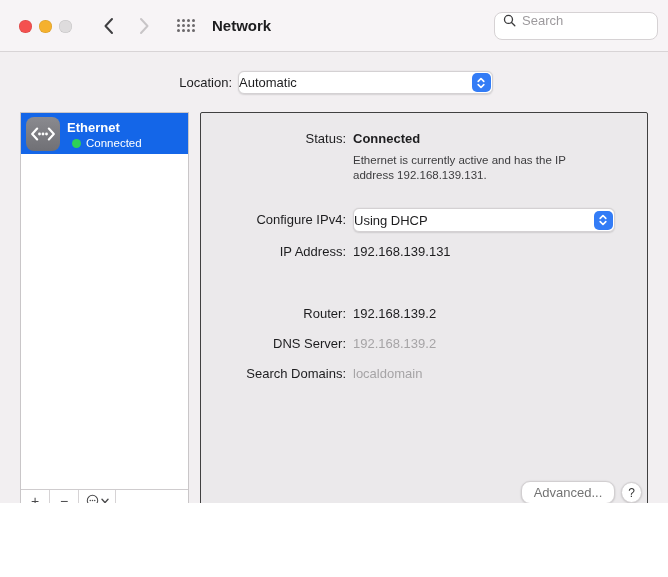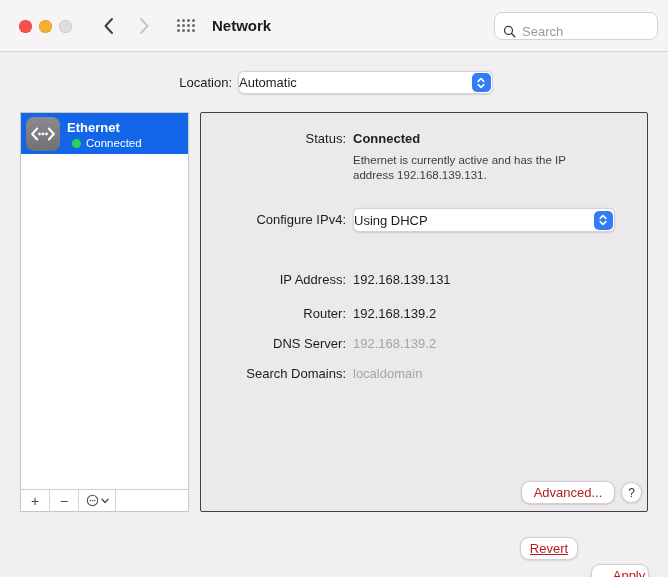--- a/index.html
+++ b/index.html
@@ -1,20 +1,20 @@
 <!DOCTYPE html>
 <html><head>
 <meta charset="utf-8">
 <style>
   * { margin:0; padding:0; box-sizing:border-box; }
   html,body { background:#ffffff; }
   body { font-family:"Liberation Sans","DejaVu Sans",sans-serif; -webkit-font-smoothing:antialiased; }
 
   .window{
-    position:relative; width:668px; height:577px;
+    position:relative; width:668px; height:503px;
     background:#f2eff1; overflow:hidden;
   }
 
   
   .titlebar{
     position:absolute; top:0; left:0; width:668px; height:52px;
     background:#f7f4f6; border-bottom:1px solid #d8d4d6;
   }
   .traffic{ position:absolute; top:20px; width:12.5px; height:12.5px; border-radius:50%; box-shadow:inset 0 0 0 0.5px rgba(0,0,0,.12); }
   .t-red{ left:19px; background:#f4504f; }
@@ -26,21 +26,21 @@
   .nav-fwd{ left:134px; }
 
   .grid-icon{ position:absolute; left:177px; top:19px; display:grid; grid-template-columns:repeat(4,3px); grid-template-rows:repeat(3,3px); gap:2px; }
   .grid-icon i{ width:3px; height:3px; border-radius:50%; background:#6b686b; }
 
   .win-title{ position:absolute; left:212px; top:17px; font-size:15px; font-weight:bold; color:#1d1d1f; }
 
   .searchbox{
     position:absolute; left:494px; top:12px; width:164px; height:28px;
     background:#ffffff; border:1px solid #d6d2d4; border-radius:8px;
-    display:flex; align-items:flex-end; padding:0 8px;
+    display:flex; align-items:flex-start; padding:0 8px;
   }
   .searchbox input{
     border:none; outline:none; background:transparent; width:100%;
     font-size:13px; color:#1d1d1f; font-family:inherit; margin-left:6px;
   }
   .searchbox input::placeholder{ color:#9d9a9d; }
 
   
   .location-label{ position:absolute; left:0; top:75px; width:232px; text-align:right; font-size:13px; color:#1d1d1f; }
   .popup{
@@ -99,27 +99,27 @@
   .value-muted{ color:#a6a4a6; }
 
   .r-status{ top:18px; }
   .desc{
     position:absolute; left:152px; top:40px; width:240px;
     font-size:11.5px; line-height:15px; color:#3c3c3e;
   }
   .r-cfg-label{ position:absolute; left:0; top:99px; width:145px; text-align:right; font-size:13px; color:#1d1d1f; }
   .cfg-popup{ left:152px; top:95px; width:262px; height:24px; }
 
-  .r-ip{ top:131px;margin-top:28px; } .r-subnet{ top:162px; } .r-router{ top:193px; }
+  .r-ip{ top:131px; } .r-subnet{ top:162px; } .r-router{ top:193px; }
   .r-dns{ top:223px; } .r-domains{ top:253px; }
 
   .push-btn{
     position:absolute; background:#ffffff; border:0.5px solid #d2cfd1; border-radius:9px;
     box-shadow:0 0.5px 2px rgba(0,0,0,.18);
-    font-size:13px; color:#b91c1c; font-family:inherit;
+    font-size:13px; color:#737373; font-family:inherit;
     display:flex; align-items:center; justify-content:center;
   }
   .adv-btn{ left:320px; top:368px; width:94px; height:23px; }
   .help-btn{ left:420px; top:369px; width:21px; height:21px; border-radius:50%; font-size:12px; color:#333; }
 
   
   .revert-btn{ left:520px; top:537px; width:58px; height:23px;text-decoration:underline; }
   .apply-btn{ left:591px; top:564px; width:58px; height:23px;padding-left:18px; }
 </style>
 </head>

